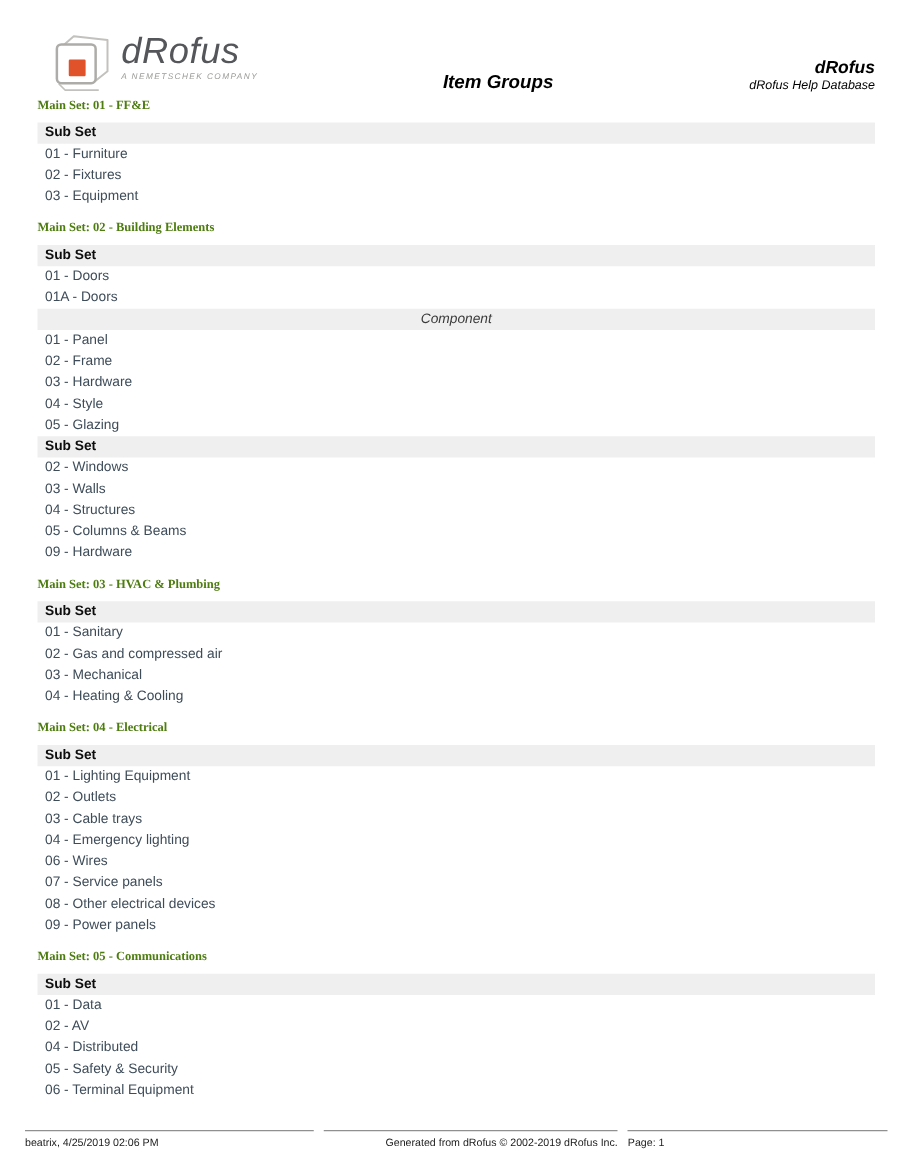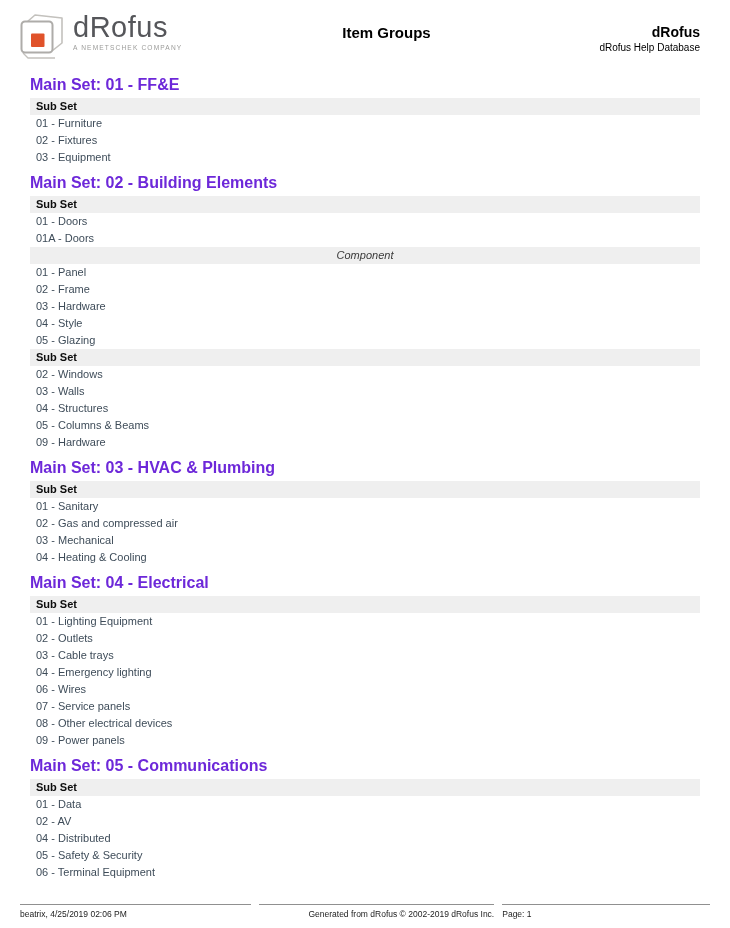--- a/index.html
+++ b/index.html
@@ -3,37 +3,37 @@
 <meta charset="utf-8">
 <style>
   html,body { margin:0; padding:0; background:#fff; }
   .page {
     position:relative; width:730px; height:928px; background:#ffffff;
     font-family:"Liberation Sans", sans-serif; overflow:hidden;
     -webkit-font-smoothing:antialiased;
   }
 
   
-  .hdr { display:flex; justify-content:space-between; align-items:flex-start;
-         padding:12px 30px 0 18px; height:62px; }
+  .hdr { display:flex; justify-content:space-between; align-items:flex-end;
+         padding:12px 30px 0 42px; height:62px;font-style:italic; }
   .logo { display:flex; align-items:flex-start; gap:9px; width:220px; }
   .logo svg { display:block; }
   .logo-text { display:flex; flex-direction:column; }
   .logo-brand { font-size:29px; line-height:31px; color:#55565a; letter-spacing:.5px; }
   .logo-tagline { font-size:6.6px; letter-spacing:1.15px; color:#9b9b99; margin-top:1px; }
   .hdr-title { font-size:15px; font-weight:700; color:#000; margin-top:12px;
                flex:1; text-align:center; padding-left:55px; }
   .hdr-right { width:220px; text-align:right; margin-top:12px; }
   .hdr-right-title { font-size:14px; font-weight:700; color:#000; }
   .hdr-right-sub { font-size:10px; color:#000; margin-top:2px; }
 
   
   .content { padding:2px 30px 0 30px; }
-  .section-title { font-size:16px; font-weight:700; color:#6d28d9;
-                   line-height:18px; margin:8px 0 4px 0; }
+  .section-title { font-size:10px; font-weight:700; color:#4d7c0f;
+                   line-height:18px; margin:8px 0 4px 0;font-family:Liberation Serif, serif; }
   .section-title.first { margin-top:0; }
   .group-header { background:#efefef; height:17px; line-height:17px;
                   padding:0 6px; font-size:11px; font-weight:700; color:#0d0d0d; }
   .group-header.component { font-weight:400; font-style:italic; color:#3a3a3a;text-align:center; }
   .row { height:17px; line-height:17px; padding:0 6px; font-size:11px; color:#3e4c59; }
 
   
   .ftr { position:absolute; left:20px; right:20px; bottom:6px;
          display:grid; grid-template-columns:1fr 1.02fr .9fr; column-gap:8px; }
   .ftr-cell { border-top:1px solid #909090; padding-top:4px; height:13px;

